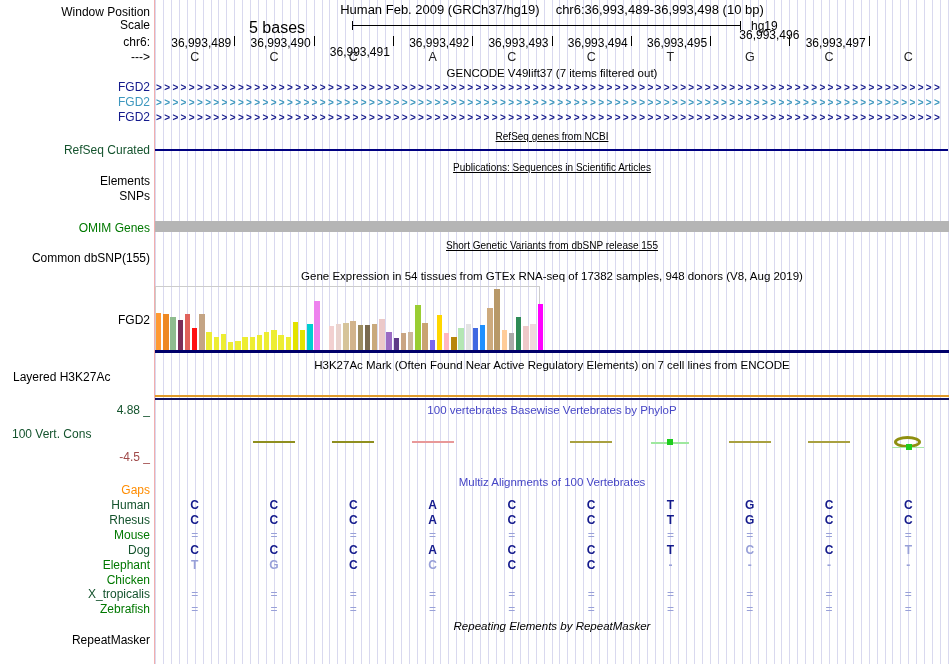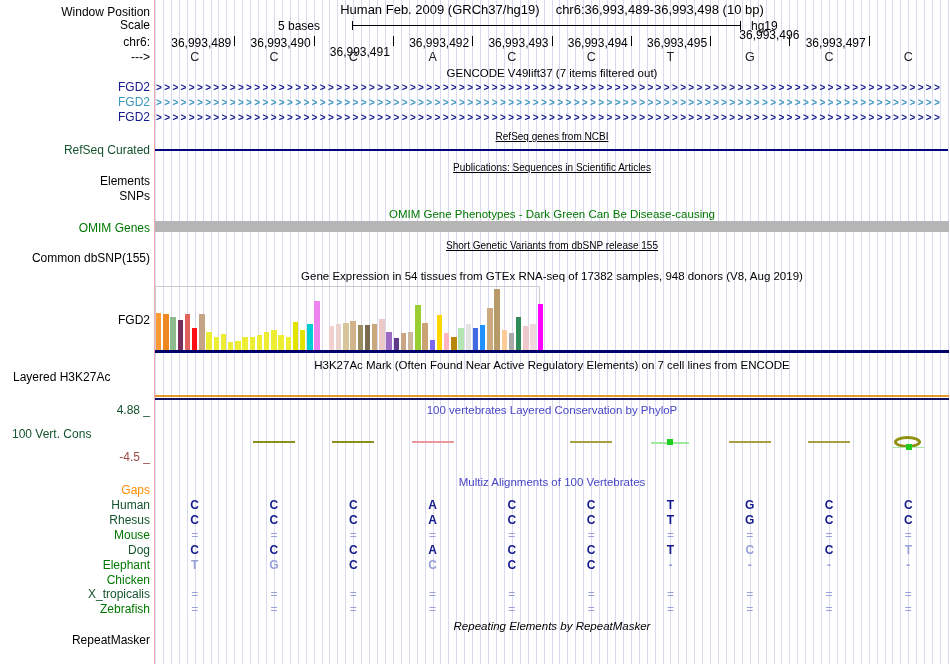--- a/index.html
+++ b/index.html
@@ -41,21 +41,21 @@
 <div id="browser">
   <div id="gridlines"></div>
   <div id="track-left-edge"></div>
 
   <div class="llabel" style="top:6px;">Window Position</div>
   <div class="pos-line">
     <span>Human Feb. 2009 (GRCh37/hg19)</span><span>chr6:36,993,489-36,993,498 (10 bp)</span>
   </div>
 
   <div class="llabel" style="top:19px;">Scale</div>
-  <div style="position:absolute;left:249px;top:19px;width:100px;text-align:center;font-size:12px;">5 bases</div>
+  <div style="position:absolute;left:249px;top:19px;width:100px;text-align:left;font-size:16px;">5 bases</div>
   <div class="scale-ruler-line" style="left:352px;top:25px;width:389px;"></div>
   <div class="scale-ruler-tick" style="left:352px;top:21px;height:9px;"></div>
   <div class="scale-ruler-tick" style="left:740px;top:21px;height:9px;"></div>
   <div style="position:absolute;left:751px;top:19px;font-size:12px;">hg19</div>
 
   <div class="llabel" style="top:36px;">chr6:</div>
   <div id="coords-row">
       <div class="coord-num" style="left: 231.3px; top: 36px;">36,993,489</div>
       <div class="coord-tick" style="left: 234.3px; top: 36px;"></div>
       <div class="coord-num" style="left: 310.6px; top: 36px;">36,993,490</div>
@@ -101,21 +101,20 @@
     </div>
 
   <div class="title-sm" style="top:131px;">RefSeq genes from NCBI</div>
   <div class="llabel navy" style="top:144px;">RefSeq Curated</div>
   <div class="hline" id="refseq-line" style="left: 155px; top: 149px; width: 793px; height: 2px; background: rgb(0, 0, 128);"></div>
 
   <div class="title-sm" style="top:162px;">Publications: Sequences in Scientific Articles</div>
   <div class="llabel" style="top:175px;">Elements</div>
   <div class="llabel" style="top:190px;">SNPs</div>
 
-  <div class="title green" style="top:208px;">OMIM Gene Phenotypes - Dark Green Can Be Disease-causing</div>
   <div class="llabel green" style="top:222px;">OMIM Genes</div>
   <div class="hline" id="omim-bar" style="left: 155px; top: 221px; width: 794px; height: 11px; background: rgb(181, 181, 181);"></div>
 
   <div class="title-sm" style="top:240px;">Short Genetic Variants from dbSNP release 155</div>
   <div class="llabel" style="top:252px;">Common dbSNP(155)</div>
 
   <div class="title" style="top:270px;">Gene Expression in 54 tissues from GTEx RNA-seq of 17382 samples, 948 donors (V8, Aug 2019)</div>
   <div class="llabel" style="top:314px;">FGD2</div>
   <div style="position:absolute;left:155px;top:286px;width:383px;height:65px;border-top:1px solid #ccc;border-left:1px solid #ccc;border-right:1px solid #ccc;"></div>
   <div id="gtex-bars">
@@ -174,21 +173,21 @@
       <div class="gtex-bar" style="left: 530.4px; width: 5.4px; height: 26px; top: 324px; background: rgb(240, 216, 220);"></div>
       <div class="gtex-bar" style="left: 537.6px; width: 5.4px; height: 46px; top: 304px; background: rgb(255, 0, 255);"></div>
     </div>
   <div class="hline" id="gtex-baseline" style="left: 155px; top: 350px; width: 794px; height: 3px; background: rgb(0, 0, 107);"></div>
 
   <div class="title" style="top:359px;">H3K27Ac Mark (Often Found Near Active Regulatory Elements) on 7 cell lines from ENCODE</div>
   <div class="llabel-free" style="left:13px;top:371px;">Layered H3K27Ac</div>
   <div class="hline" id="h3k27ac-line" style="left: 155px; top: 395px; width: 794px; height: 2px; background: rgb(224, 154, 40);"></div>
   <div class="hline" style="left:155px;top:398px;width:794px;height:2px;background:#101060;"></div>
 
-  <div class="title blue-title" style="top:404px;">100 vertebrates Layered Conservation by PhyloP</div>
+  <div class="title blue-title" style="top:404px;">100 vertebrates Basewise Vertebrates by PhyloP</div>
   <div class="llabel navy" style="top:404px;">4.88 _</div>
   <div class="llabel-free navy" style="left:12px;top:428px;">100 Vert. Cons</div>
   <div class="llabel minred" style="top:451px;">-4.5 _</div>
   <div id="phylop-marks">
       <div class="ph-mark" style="left: 252.95px; top: 441px; width: 42px; height: 2px; background: rgb(143, 143, 31);"></div>
       <div class="ph-mark" style="left: 332.25px; top: 441px; width: 42px; height: 2px; background: rgb(143, 143, 31);"></div>
       <div class="ph-mark" style="left: 411.55px; top: 441px; width: 42px; height: 2px; background: rgb(232, 152, 152);"></div>
       <div class="ph-mark" style="left: 570.15px; top: 441px; width: 42px; height: 2px; background: rgb(168, 160, 64);"></div>
       <div class="ph-mark" style="left: 651.45px; top: 442px; width: 38px; height: 1.5px; background: rgb(159, 232, 159);"></div>
       <div class="ph-mark" style="left: 667.45px; top: 439px; width: 6px; height: 6px; background: rgb(31, 204, 31);"></div>

